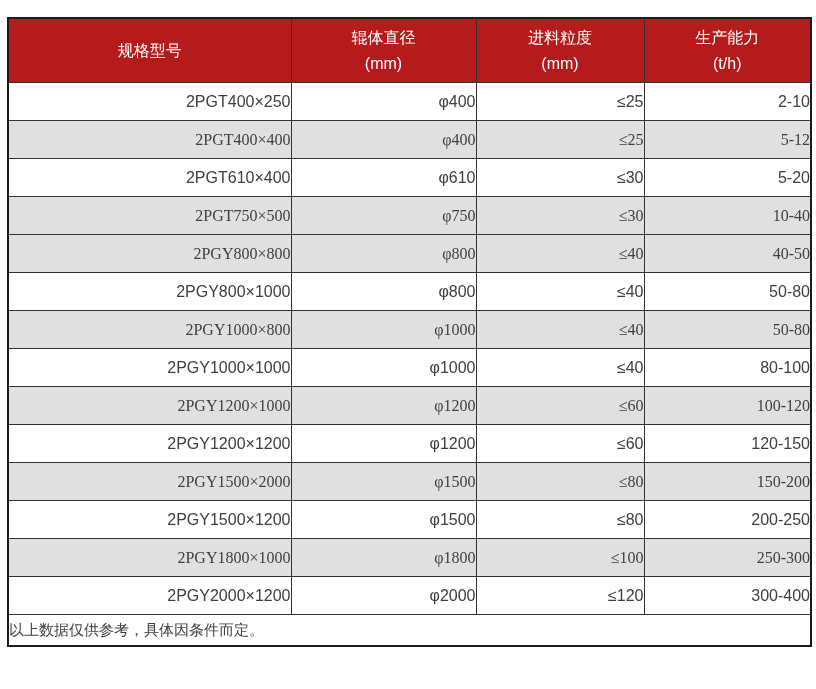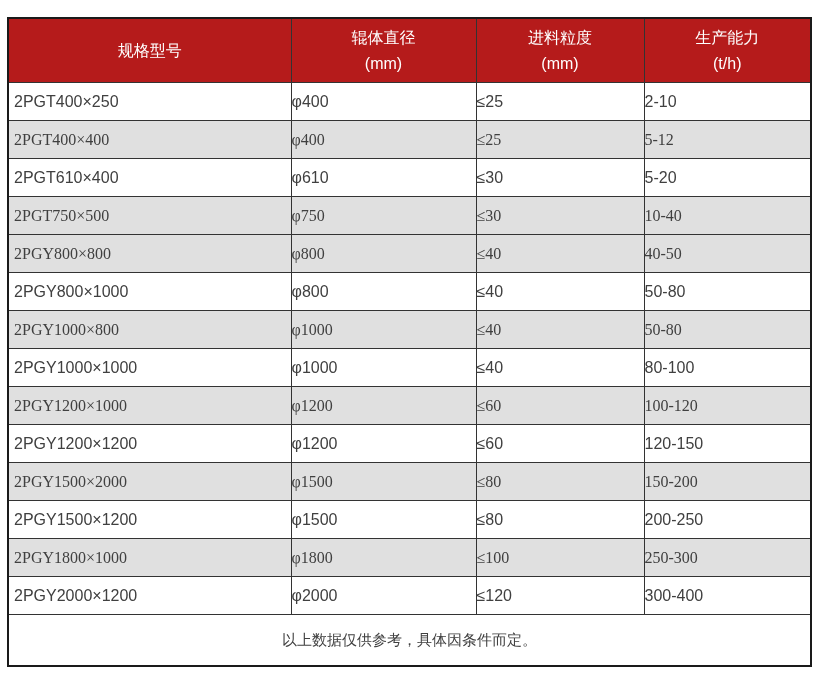--- a/index.html
+++ b/index.html
@@ -26,37 +26,36 @@
     border: 1px solid var(--inner-border, #333333);
     vertical-align: middle;
     text-align: center;
     padding: 0;
   }
   thead th div { line-height: 26px; }
   tbody td {
     height: 37px;
     font-size: 16px;
     color: var(--body-text, #404040);
-    text-align: left;
+    text-align: right;
     vertical-align: middle;
     border: 1px solid var(--inner-border, #333333);
     padding: 0;
     background: var(--row-bg, #ffffff);
   }
   tbody tr.alt td { background: var(--row-alt-bg, #e0e0e0); font-family: Liberation Serif, serif; }
-  td.left { text-align: left; padding-left: 5px; }
+  td.left { text-align: right; padding-left: 5px; }
   tfoot td {
     height: 30px;
-    text-align: center;
     vertical-align: middle;
     font-size: 15px;
     color: var(--body-text, #404040);
     border: 1px solid var(--inner-border, #333333);
     background: #ffffff;
-    padding: 10px;
+    padding: 0;
   }
 </style>
 </head>
 <body>
 
 <div class="page">
   <table class="specs">
     <colgroup>
       <col style="width:283px">
       <col style="width:185px">

